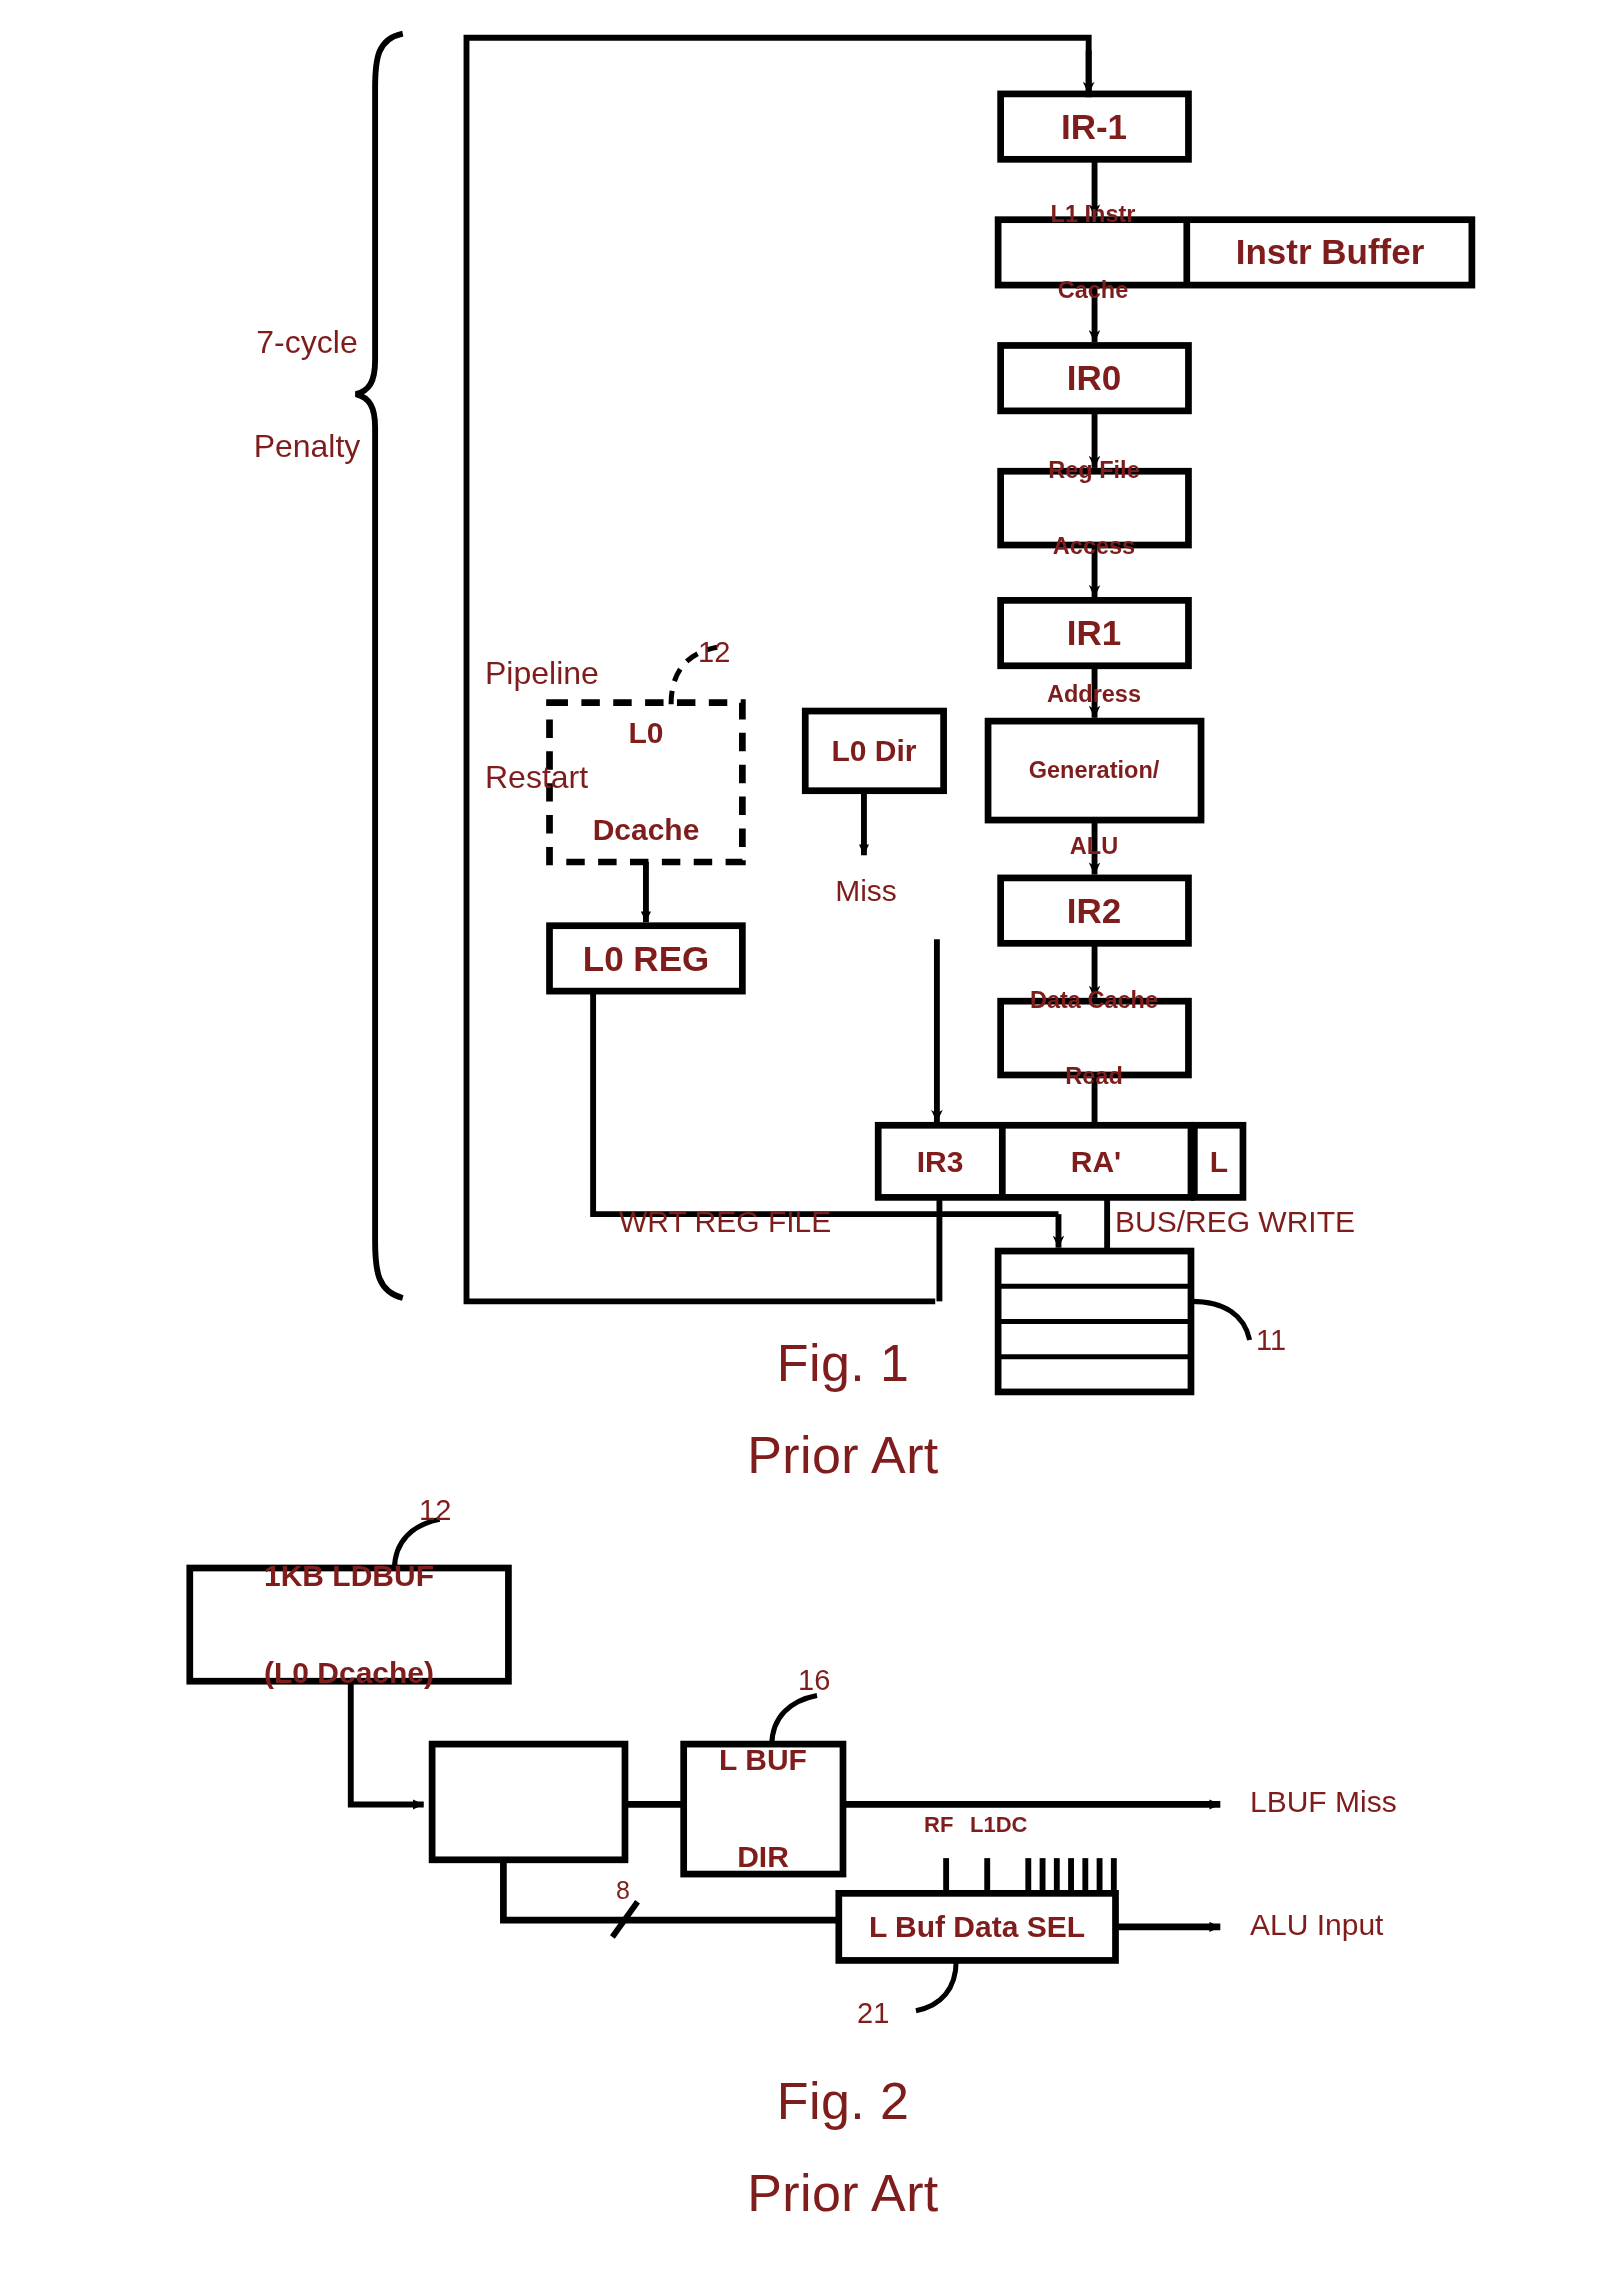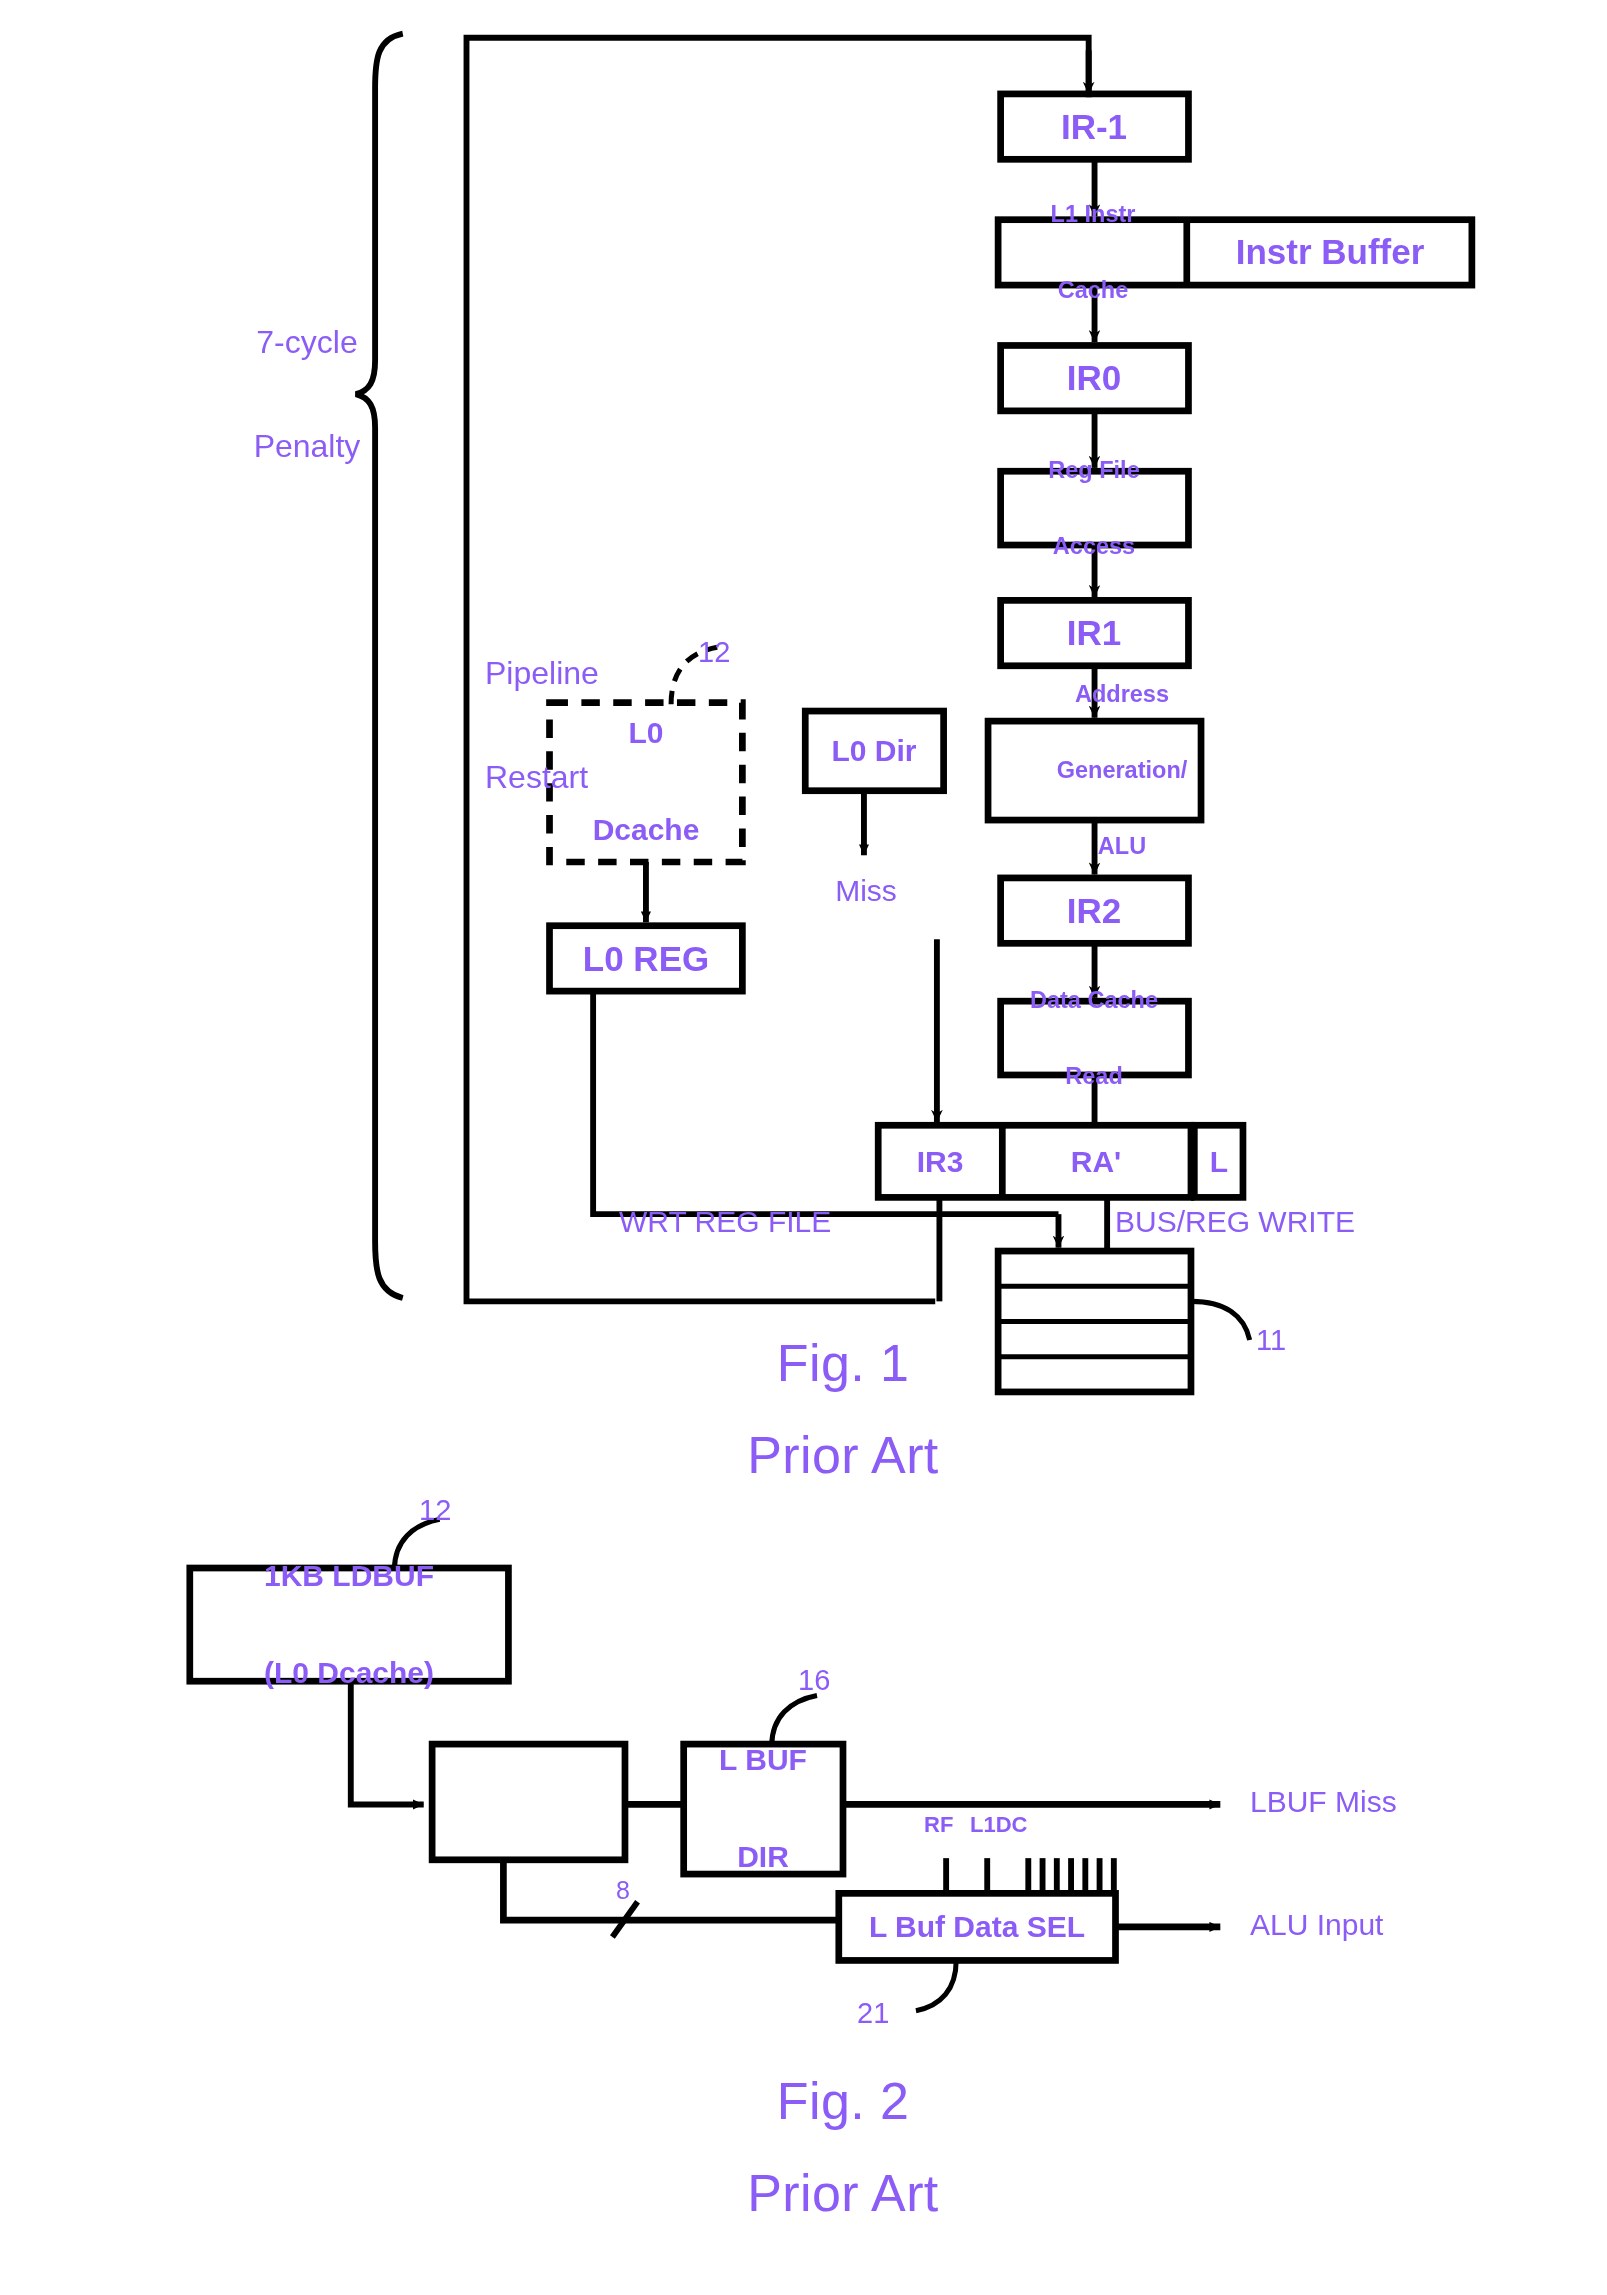--- a/index.html
+++ b/index.html
@@ -27,21 +27,21 @@
     width: 1608px;
     height: 2295px;
     overflow: visible;
   }
   .lbl {
     position: absolute;
     white-space: pre;
     line-height: 1.08;
     text-align: center;
     font-family: "Liberation Sans", sans-serif;
-    color: #8b5cf6;
+    color: #7f1d1d;
   }
   .ctr { transform: translate(-50%, -50%); }
   .fig-caption {
     font-size: 52px;
     letter-spacing: 0.4px;
   }
   .refnum { font-size: 29px; }
   .box-text-sm { font-size: 23.5px; font-weight: 700; }
   .box-text-md { font-size: 30px; font-weight: 700; }
   .box-text-lg { font-size: 35px; font-weight: 700; }
@@ -196,21 +196,21 @@
 
   <div class="lbl ctr box-text-lg" style="left:1094px; top:378px;">IR0</div>
 
   <div class="lbl ctr box-text-sm" style="left:1094px; top:508px;">
     <div>Reg File</div>
     <div>Access</div>
   </div>
 
   <div class="lbl ctr box-text-lg" style="left:1094px; top:633px;">IR1</div>
 
-  <div class="lbl ctr box-text-sm" style="left:1094px; top:771px;margin-left:28px;">
+  <div class="lbl ctr box-text-sm" style="left:1094px; top:771px;">
     <div>Address</div>
     <div>Generation/</div>
     <div>ALU</div>
   </div>
 
   <div class="lbl ctr box-text-lg" style="left:1094px; top:911px;">IR2</div>
 
   <div class="lbl ctr box-text-sm" style="left:1094px; top:1038px;">
     <div>Data Cache</div>
     <div>Read</div>

